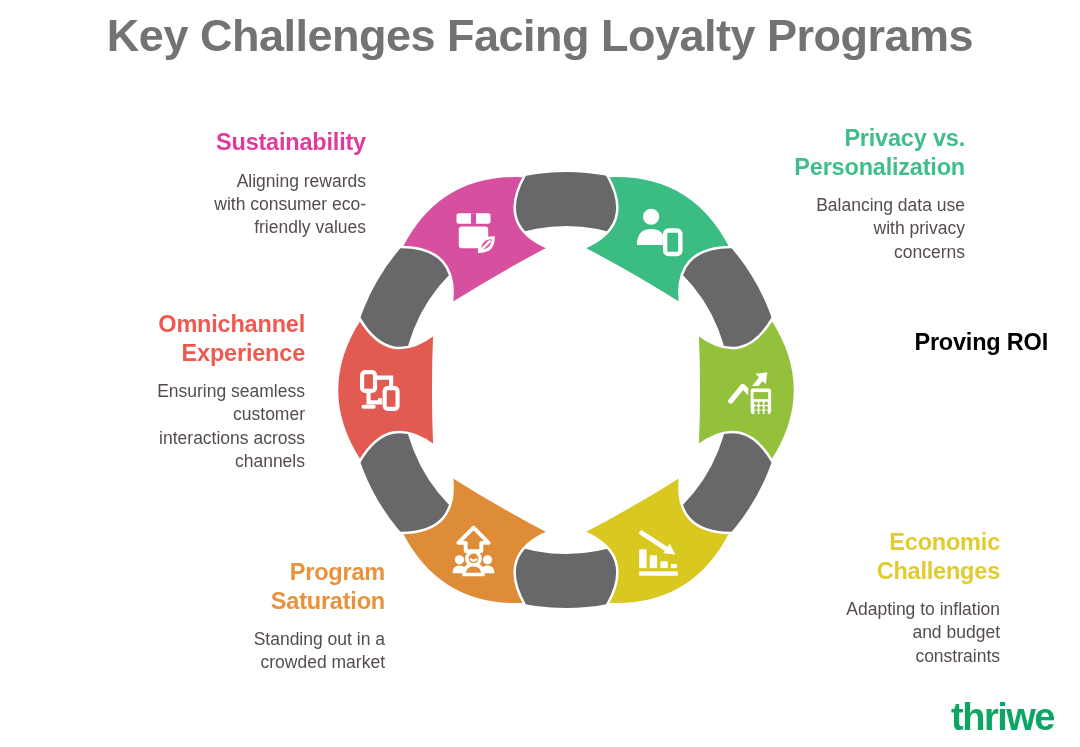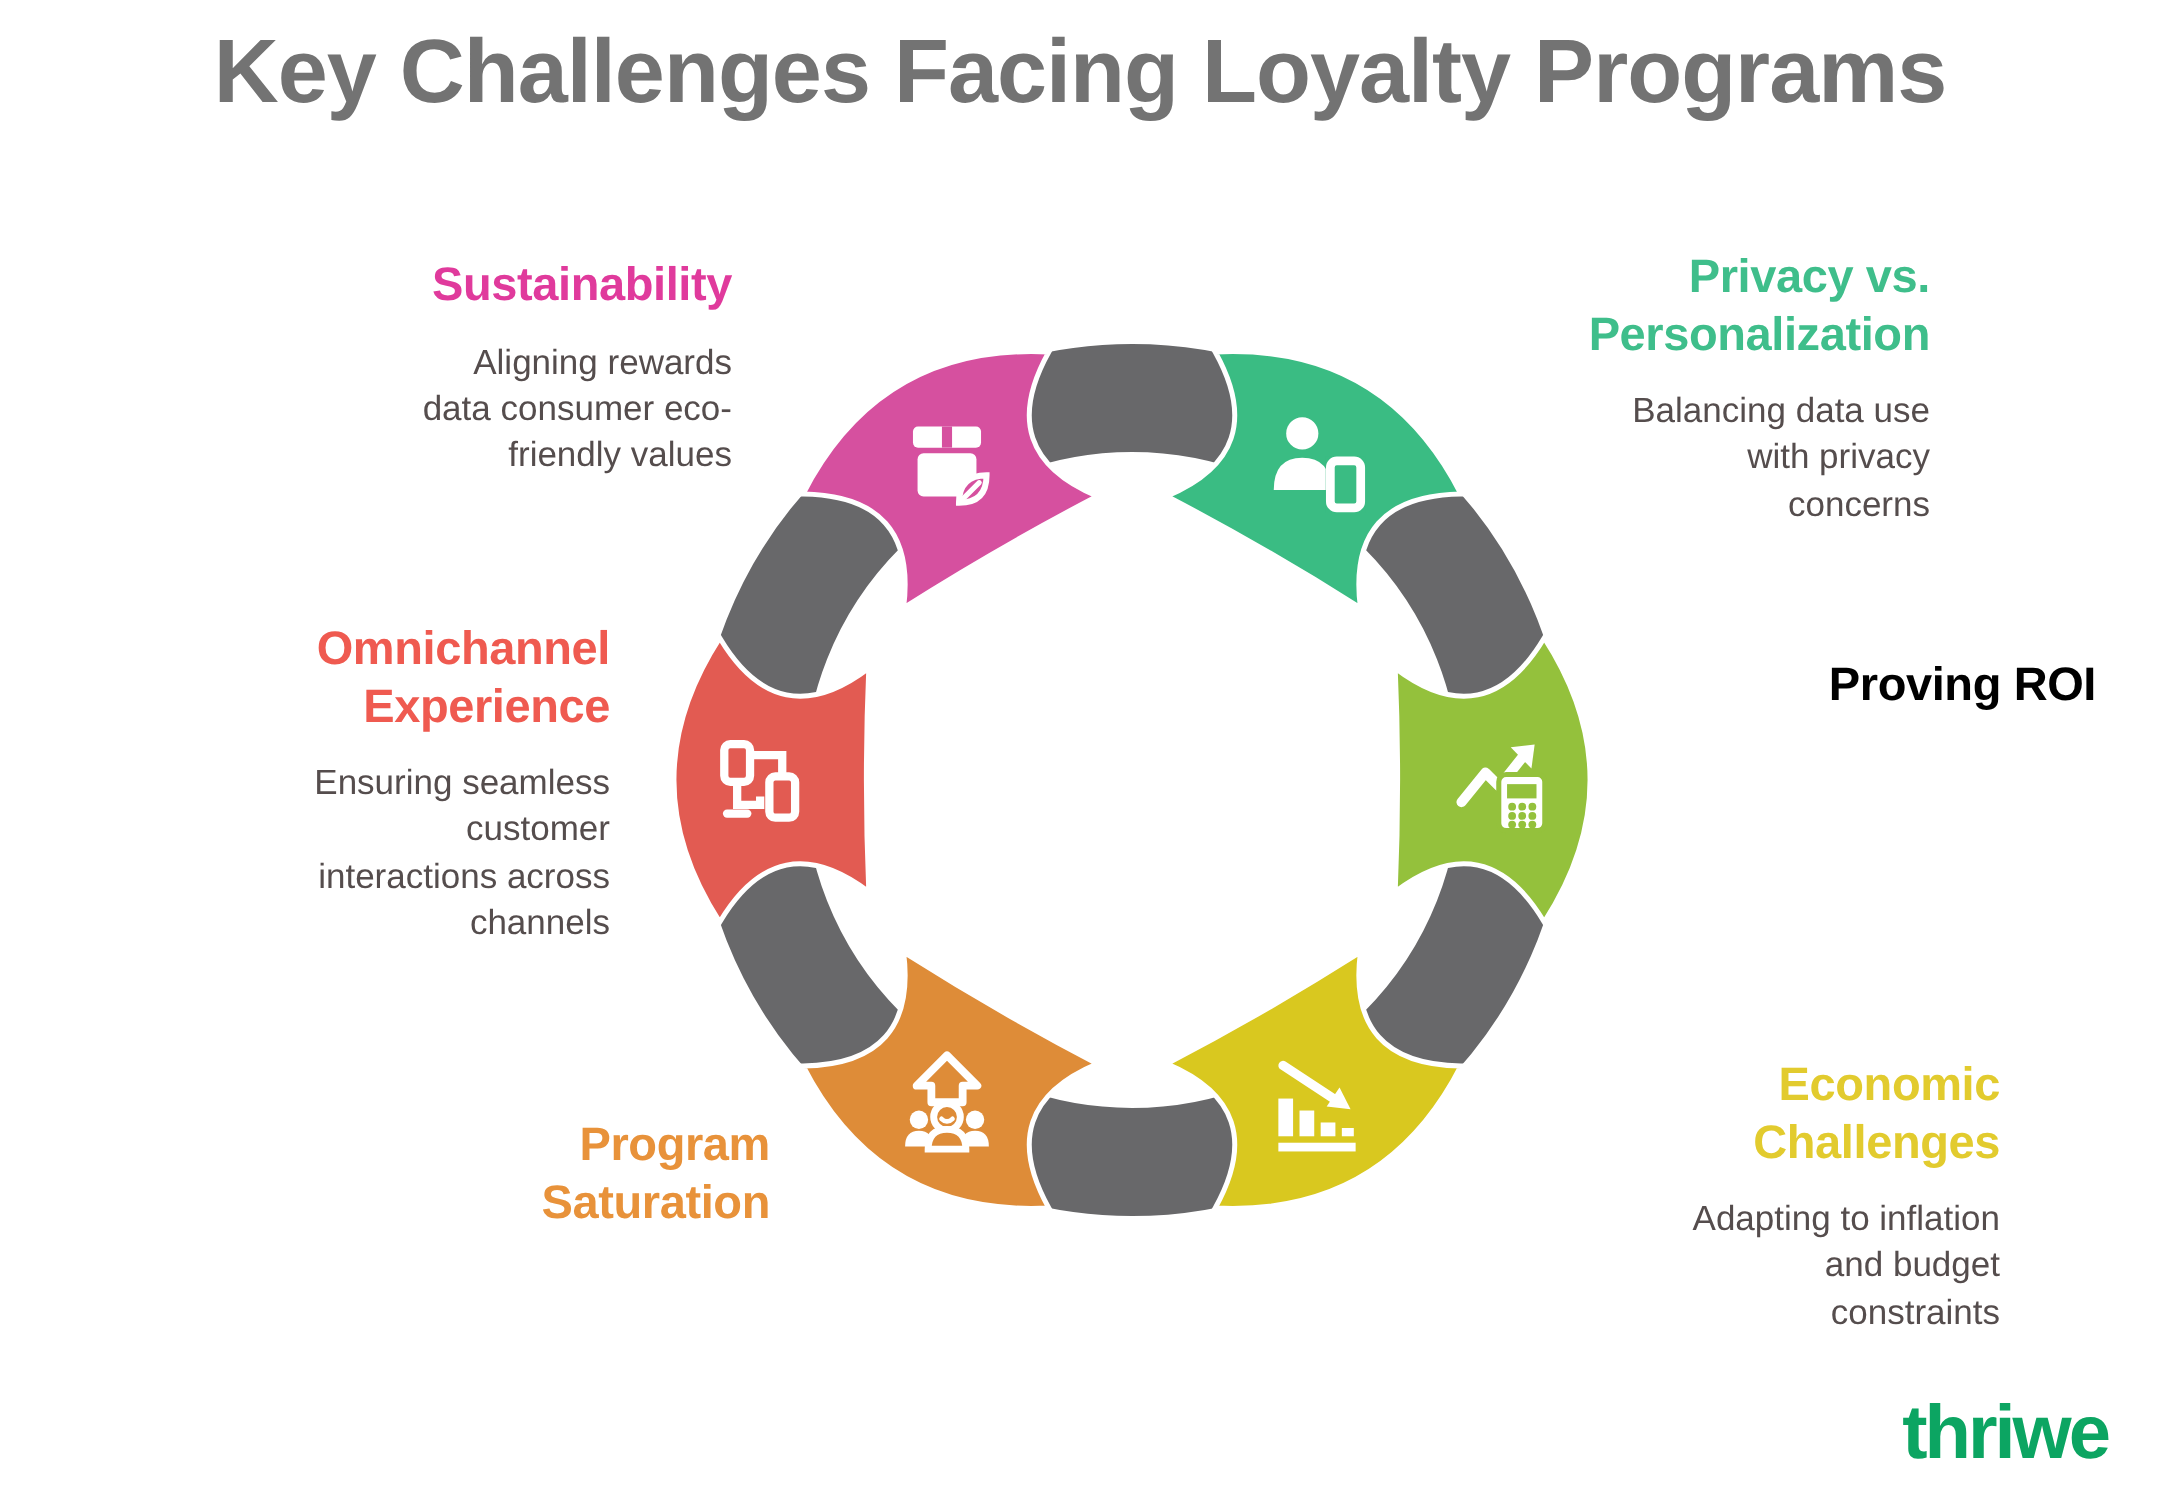--- a/index.html
+++ b/index.html
@@ -108,21 +108,21 @@
       <rect x="13.6" y="11.2" width="5.6" height="9" rx="1.3" fill="none" stroke="#fff" stroke-width="1.8"></rect>
       <path d="M6.6 12.4 V17.4 H11.6 V15.6" fill="none" stroke="#fff" stroke-width="1.8"></path>
       <path d="M4.4 19.3 H8.8" stroke="#fff" stroke-width="1.8" fill="none" stroke-linecap="round"></path>
     </g>
   </g>
 </svg>
 
 <div class="callout align-right" id="co-sustainability">
   <h2 style="color: rgb(224, 58, 156);">Sustainability</h2>
   <p>Aligning rewards
-data consumer eco-
+with consumer eco-
 friendly values</p>
 </div>
 
 <div class="callout align-left" id="co-privacy">
   <h2 style="color: rgb(63, 190, 139);">Privacy vs.
 Personalization</h2>
   <p>Balancing data use
 with privacy
 concerns</p>
 </div>
@@ -135,20 +135,22 @@
   <h2 style="color: rgb(226, 203, 46);">Economic
 Challenges</h2>
   <p>Adapting to inflation
 and budget
 constraints</p>
 </div>
 
 <div class="callout align-right" id="co-saturation">
   <h2 style="color: rgb(232, 146, 58);">Program
 Saturation</h2>
+  <p>Standing out in a
+crowded market</p>
 </div>
 
 <div class="callout align-right" id="co-omnichannel">
   <h2 style="color: rgb(239, 90, 80);">Omnichannel
 Experience</h2>
   <p>Ensuring seamless
 customer
 interactions across
 channels</p>
 </div>

